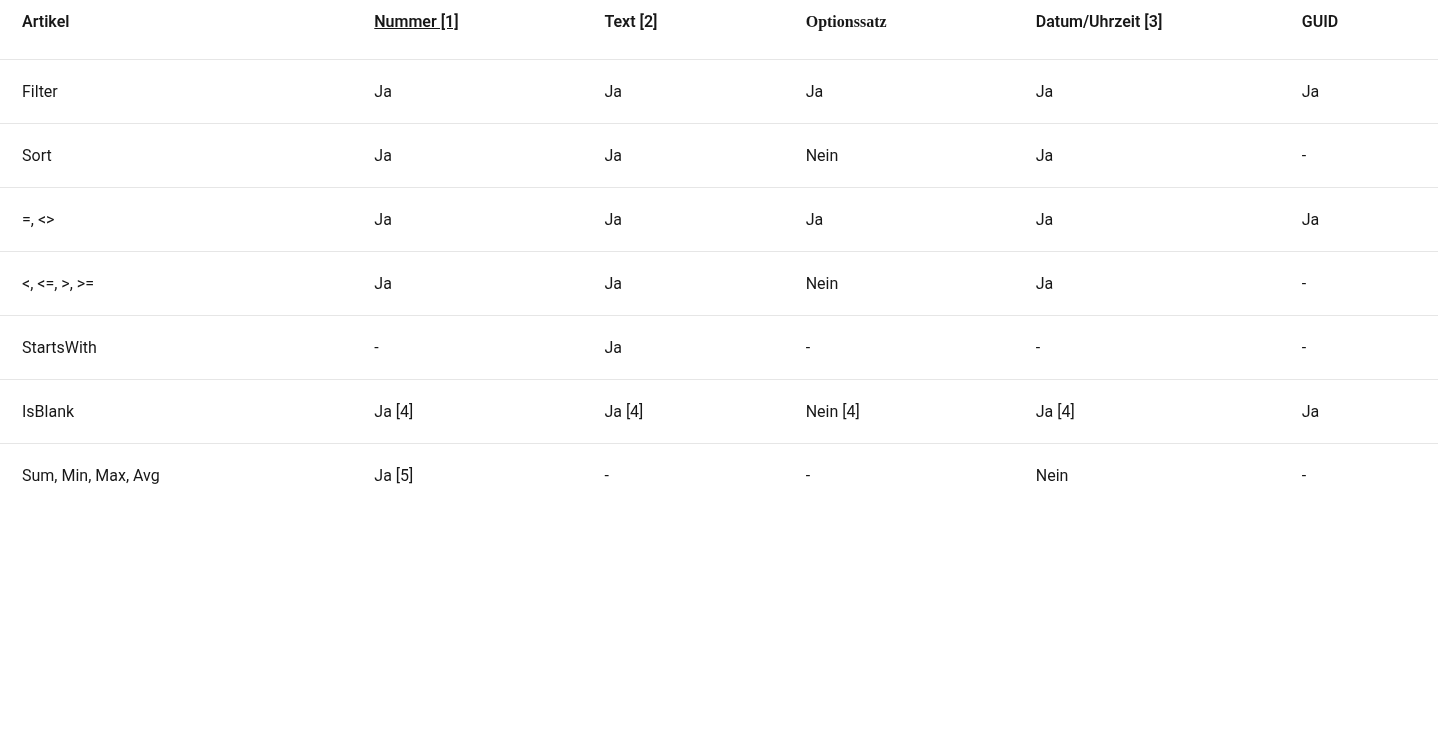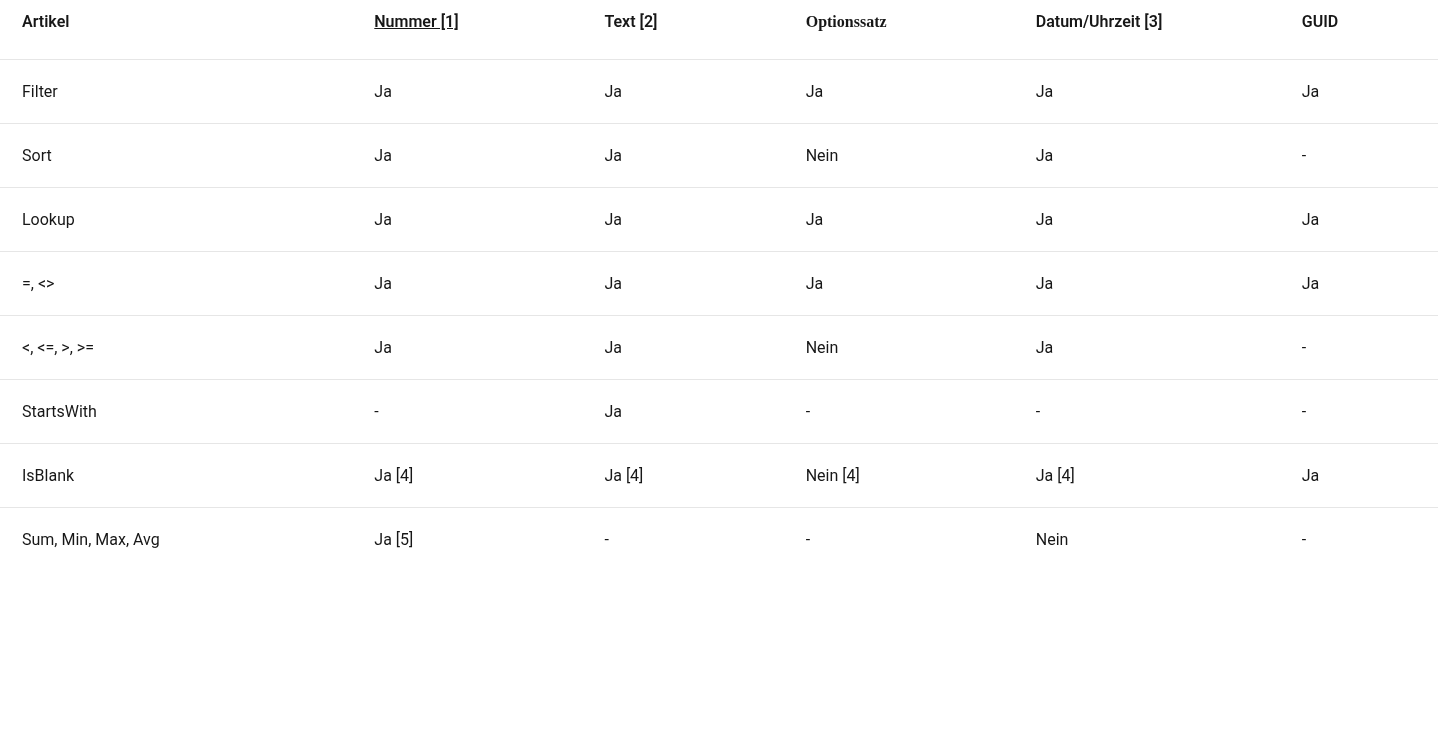--- a/index.html
+++ b/index.html
@@ -81,28 +81,20 @@
     </tr>
     <tr>
       <td>Sort</td>
       <td>Ja</td>
       <td>Ja</td>
       <td>Nein</td>
       <td>Ja</td>
       <td>-</td>
     </tr>
     <tr>
-      <td>Lookup</td>
-      <td>Ja</td>
-      <td>Ja</td>
-      <td>Ja</td>
-      <td>Ja</td>
-      <td>Ja</td>
-    </tr>
-    <tr>
       <td>=, &lt;&gt;</td>
       <td>Ja</td>
       <td>Ja</td>
       <td>Ja</td>
       <td>Ja</td>
       <td>Ja</td>
     </tr>
     <tr>
       <td>&lt;, &lt;=, &gt;, &gt;=</td>
       <td>Ja</td>

